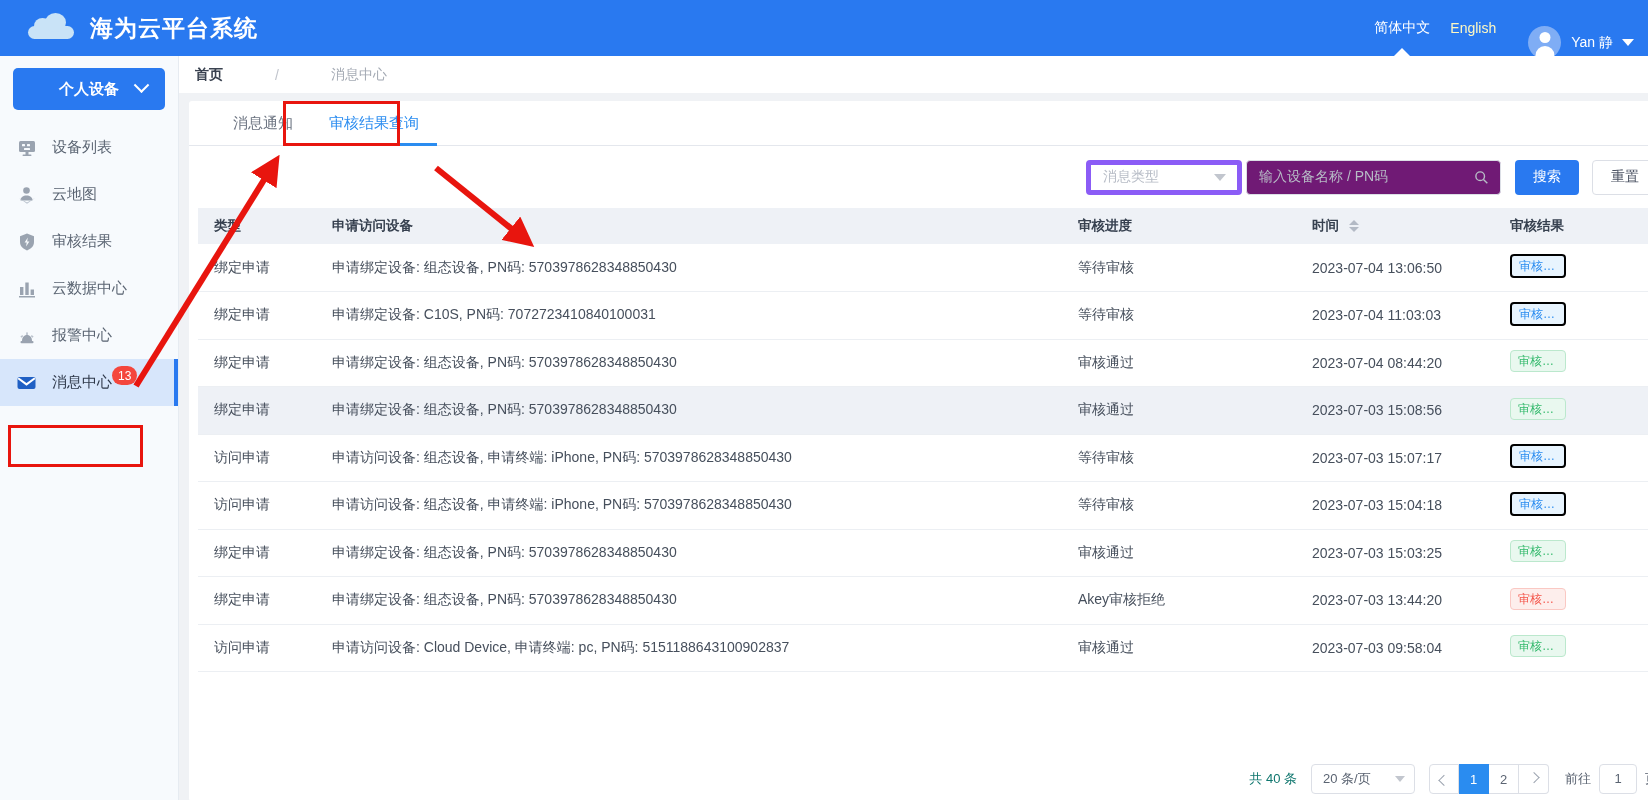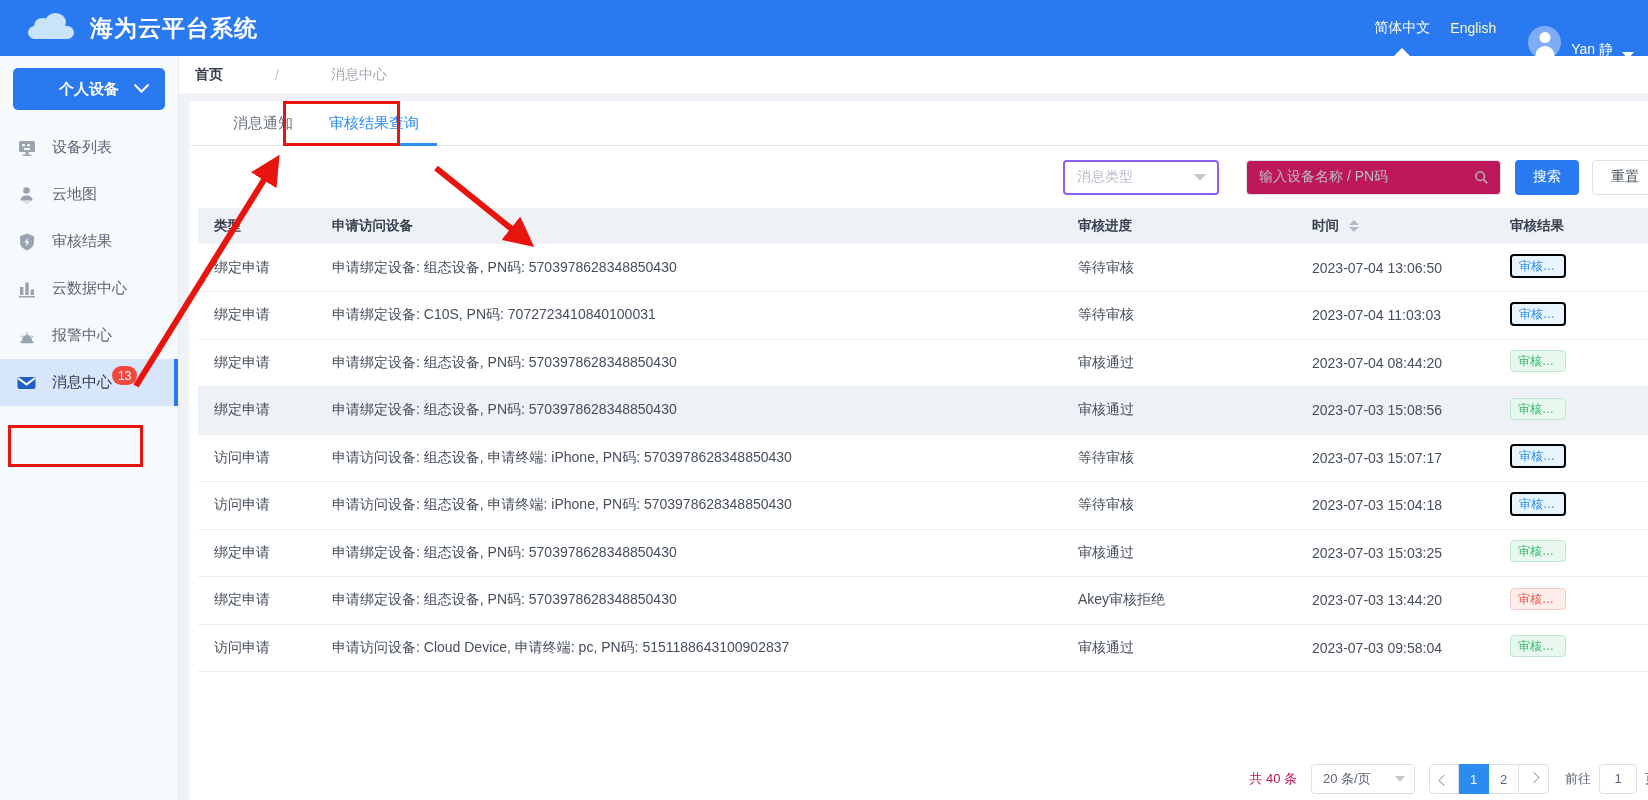--- a/index.html
+++ b/index.html
@@ -27,21 +27,21 @@
   }
   .topright { position: absolute; right: 14px; top: 0; height: 56px; display: flex; align-items: center; }
   .lang { color: #ffffff; font-size: 14px; padding: 0 10px; position: relative; height: 56px;
           display: flex; align-items: center; cursor: pointer; }
   .lang.inactive { color: #fef9c3; }
   .lang.active::after {
     content: ""; position: absolute; left: 50%; transform: translateX(-50%);
     bottom: -1px; border-left: 9px solid transparent; border-right: 9px solid transparent;
     border-bottom: 9px solid #ffffff;
   }
-  .user-wrap { display: flex; align-items: flex-end; margin-left: 22px; cursor: pointer; margin-top: 29px; }
+  .user-wrap { display: flex; align-items: center; margin-left: 22px; cursor: pointer; margin-top: 29px; }
   .avatar {
     width: 33px; height: 33px; border-radius: 50%; background: #7fadf5;
     position: relative; overflow: hidden;
   }
   .avatar::before { content:""; position:absolute; left:50%; top:6px; transform:translateX(-50%);
     width:11px; height:11px; border-radius:50%; background:#ffffff; }
   .avatar::after { content:""; position:absolute; left:50%; top:20px; transform:translateX(-50%);
     width:19px; height:14px; border-radius:10px 10px 0 0; background:#ffffff; }
   .user-name { color:#ffffff; font-size:14px; margin-left:10px; }
   .caret-down { margin-left: 9px; width:0; height:0;
@@ -99,29 +99,29 @@
   .tabs { height: 45px; border-bottom: 1px solid #e4e7ed; display:flex; align-items:flex-end;
           padding-left: 26px; position: relative; }
   .tab { font-size: 15px; color: #6b7380; padding: 0 18px 12px 18px; cursor: pointer; position: relative; }
   .tab.active { color: #2a8cf0; }
   .tab.active::after {
     content:""; position:absolute; left:0; bottom:-1px; width: 100%; height: 3px; background:#2a8cf0;
   }
 
   .toolbar { height: 62px; display:flex; align-items:center; justify-content:flex-end; padding-right: 0; }
   .sel-box {
-    width: 156px; height: 35px; border: 2px solid #8b5cf6; border-radius: 4px;
+    width: 156px; height: 35px; border: 5px solid #8b5cf6; border-radius: 4px;
     display:flex; align-items:center; padding: 0 12px; position: relative; cursor:pointer; background:#fff;
   }
   .sel-box .ph { font-size: 14px; color: #b7bcc6; }
   .sel-box .tri { position:absolute; right:11px; width:0;height:0;
     border-left:6px solid transparent; border-right:6px solid transparent; border-top:7px solid #c2c6ce; }
   .inp-box {
-    width: 255px; height: 35px; border: 1px solid #dcdfe6; border-radius: 4px; margin-left: 27px;
-    display:flex; align-items:center; padding: 0 12px; position: relative; background:#be185d;
+    width: 255px; height: 35px; border: 1px solid #dcdfe6; border-radius: 4px; margin-left: 4px;
+    display:flex; align-items:center; padding: 0 12px; position: relative; background:#701a75;
   }
   .inp-box .ph { font-size: 14px; color: #b7bcc6; }
   .inp-box .mag { position:absolute; right:11px; width:15px;height:15px; }
   .btn-primary {
     margin-left: 14px; height: 35px; min-width: 64px; padding: 0 18px; background:#2979f0;
     color:#fff; font-size:14px; border:none; border-radius:4px; cursor:pointer;
     display:flex; align-items:center; justify-content:center;
   }
   .btn-plain {
     margin-left: 13px; height: 35px; min-width: 64px; padding: 0 18px; background:#fff;
@@ -151,21 +151,21 @@
     display:inline-block; font-size:12px; padding: 3px 7px; border-radius: 4px; line-height: 1.2;
     max-width: 56px; overflow:hidden; text-overflow: ellipsis; white-space:nowrap;
   }
   .tag.blue { background:#e8f4fe; border:2px solid #000000; color:#2a8cf0; }
   .tag.green { background:#e9f8ef; border:1px solid #bbe8cd; color:#33b96c; }
   .tag.red { background:#fdeeec; border:1px solid #fac8c3; color:#f4554a; }
 
   
   .pager { position:absolute; left:0; top:656px; width:1469px; height:44px;
            display:flex; align-items:center; justify-content:flex-end; }
-  .pg-total { font-size:13px; color:#be185d; margin-right:14px; }
+  .pg-total { font-size:13px; color:#0f766e; margin-right:14px; }
   .pg-size {
     width: 104px; height: 30px; border:1px solid #dcdfe6; border-radius:4px; background:#fff;
     display:flex; align-items:center; padding-left:11px; position:relative; cursor:pointer;
     font-size:13px; color:#5b6472;
   }
   .pg-size .tri { position:absolute; right:9px; width:0;height:0;
     border-left:5.5px solid transparent;border-right:5.5px solid transparent;border-top:6.5px solid #c2c6ce; }
   .pg-nav { display:flex; align-items:center; margin-left: 14px; }
   .pg-btn { width:30px; height:30px; border:1px solid #dcdfe6; border-left:none; background:#fff;
             display:flex;align-items:center;justify-content:center; font-size:13px; color:#5b6472; cursor:pointer; }

